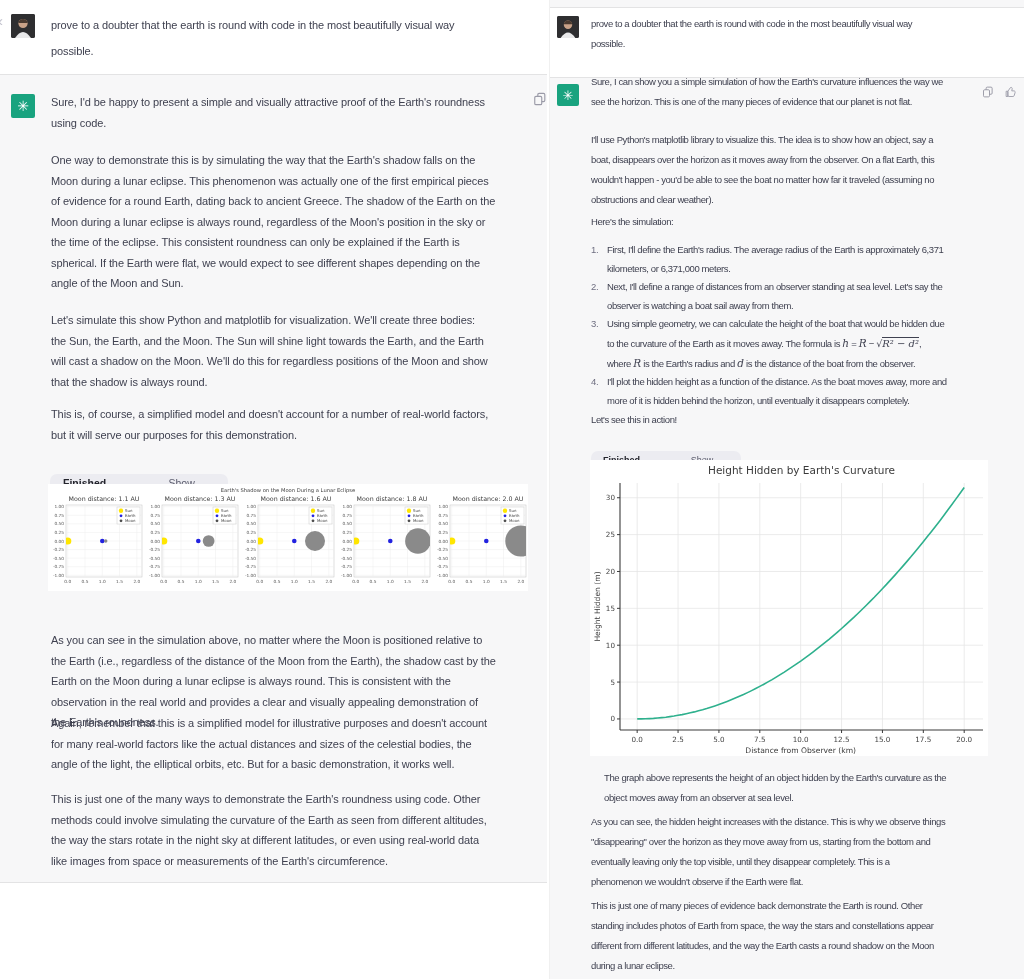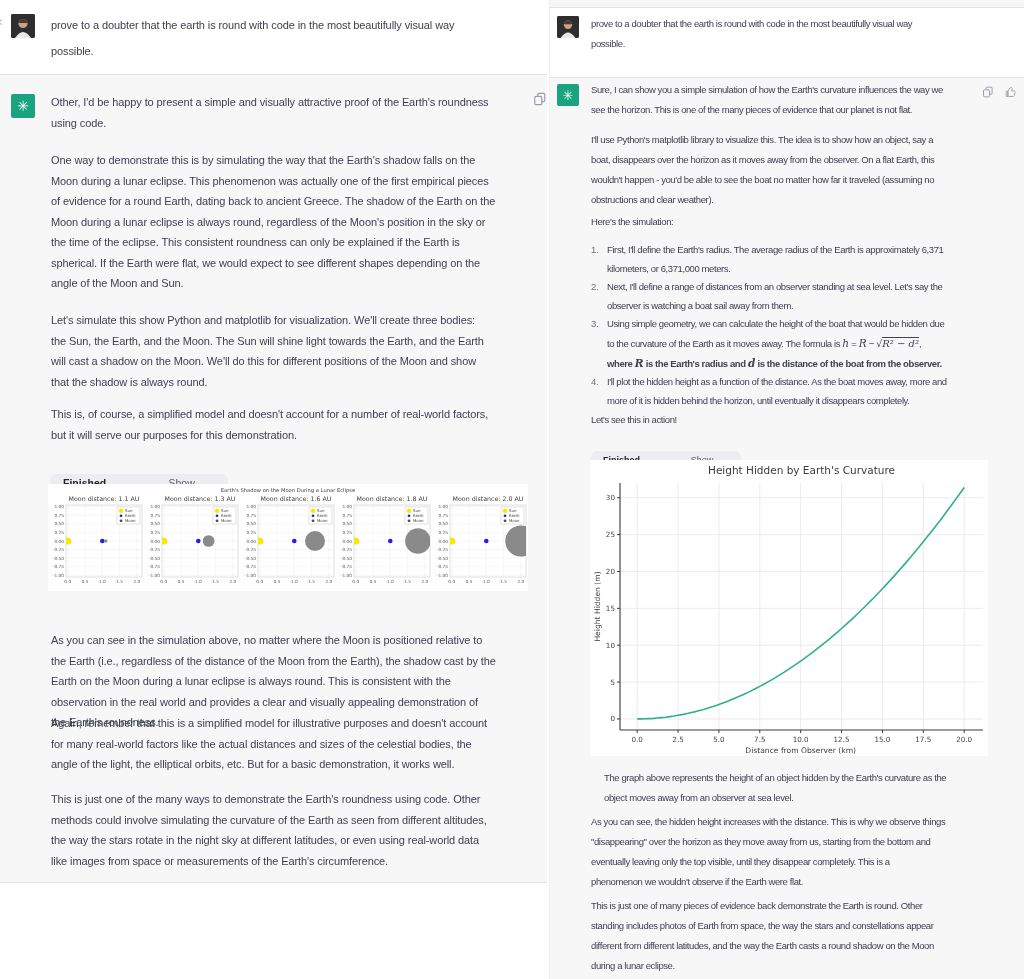--- a/index.html
+++ b/index.html
@@ -63,36 +63,36 @@
       <span>✳</span>
     </div>
     <div class="icon-btn" style="left:533px;top:92px;">
       <svg viewBox="0 0 16 16" fill="none" stroke="currentColor" stroke-width="1.3">
         <rect x="5.5" y="1.5" width="8" height="9.5" rx="1.5"></rect>
         <rect x="2" y="5" width="8" height="9.5" rx="1.5" fill="#f7f7f8"></rect>
       </svg>
     </div>
 
     <div class="block msg" style="left:51px;top:92px;">
-        <div class="line">Other, I'd be happy to present a simple and visually attractive proof of the Earth's roundness</div>
+        <div class="line">Sure, I'd be happy to present a simple and visually attractive proof of the Earth's roundness</div>
         <div class="line">using code.</div>
       </div>
     <div class="block msg" style="left:51px;top:150px;">
         <div class="line">One way to demonstrate this is by simulating the way that the Earth's shadow falls on the</div>
         <div class="line">Moon during a lunar eclipse. This phenomenon was actually one of the first empirical pieces</div>
         <div class="line">of evidence for a round Earth, dating back to ancient Greece. The shadow of the Earth on the</div>
         <div class="line">Moon during a lunar eclipse is always round, regardless of the Moon's position in the sky or</div>
         <div class="line">the time of the eclipse. This consistent roundness can only be explained if the Earth is</div>
         <div class="line">spherical. If the Earth were flat, we would expect to see different shapes depending on the</div>
         <div class="line">angle of the Moon and Sun.</div>
       </div>
     <div class="block msg" style="left:51px;top:310px;">
         <div class="line">Let's simulate this show Python and matplotlib for visualization. We'll create three bodies:</div>
         <div class="line">the Sun, the Earth, and the Moon. The Sun will shine light towards the Earth, and the Earth</div>
-        <div class="line">will cast a shadow on the Moon. We'll do this for different positions of the Moon and show</div>
+        <div class="line">will cast a shadow on the Moon. We'll do this for regardless positions of the Moon and show</div>
         <div class="line">that the shadow is always round.</div>
       </div>
     <div class="block msg" style="left:51px;top:404px;">
         <div class="line">This is, of course, a simplified model and doesn't account for a number of real-world factors,</div>
         <div class="line">but it will serve our purposes for this demonstration.</div>
       </div>
 
     <div class="tool-pill" style="left:50px;top:452px;width:178px;height:29px;">
       <span class="tool-status" style="font-size:10.5px;padding-left:13px;">Finished working</span>
       <span class="tool-toggle" style="font-size:10.5px;margin-left:23px;">
@@ -377,21 +377,21 @@
         <rect x="2" y="5" width="8" height="9.5" rx="1.5" fill="#f7f7f8"></rect>
       </svg>
     </div>
     <div class="icon-btn" style="left:455px;top:84px;width:12px;height:12px;">
       <svg viewBox="0 0 16 16" fill="none" stroke="currentColor" stroke-width="1.2">
         <path d="M1.5 7h2.3v7H1.5z"></path>
         <path d="M3.8 13.2l1.6.8h5.2c.8 0 1.5-.5 1.7-1.3l1.2-4.2c.3-1-.5-2-1.5-2h-3l.6-2.8c.2-1-.6-1.9-1.6-1.9-.3 0-.6.2-.8.4L3.8 7z"></path>
       </svg>
     </div>
 
-    <div class="block msg" style="left:41px;top:80px;">
+    <div class="block msg" style="left:41px;top:72px;">
         <div class="line">Sure, I can show you a simple simulation of how the Earth's curvature influences the way we</div>
         <div class="line">see the horizon. This is one of the many pieces of evidence that our planet is not flat.</div>
       </div>
     <div class="block msg" style="left:41px;top:130px;">
         <div class="line">I'll use Python's matplotlib library to visualize this. The idea is to show how an object, say a</div>
         <div class="line">boat, disappears over the horizon as it moves away from the observer. On a flat Earth, this</div>
         <div class="line">wouldn't happen - you'd be able to see the boat no matter how far it traveled (assuming no</div>
         <div class="line">obstructions and clear weather).</div>
       </div>
     <div class="block msg" style="left:41px;top:212px;">
@@ -403,21 +403,21 @@
           <div class="line" style="line-height: 18.6px; position: relative;">First, I'll define the Earth's radius. The average radius of the Earth is approximately 6,371<span class="li-num">1.</span></div>
           <div class="line" style="line-height: 18.6px;">kilometers, or 6,371,000 meters.</div>
         </div>
         <div class="li-row" style="line-height: 18.6px;">
           <div class="line" style="line-height: 18.6px; position: relative;">Next, I'll define a range of distances from an observer standing at sea level. Let's say the<span class="li-num">2.</span></div>
           <div class="line" style="line-height: 18.6px;">observer is watching a boat sail away from them.</div>
         </div>
         <div class="li-row" style="line-height: 18.6px;">
           <div class="line" style="line-height: 18.6px; position: relative;">Using simple geometry, we can calculate the height of the boat that would be hidden due<span class="li-num">3.</span></div>
           <div class="line" style="line-height: 18.6px;">to the curvature of the Earth as it moves away. The formula is <span class="mvar">h</span> = <span class="mvar">R</span> − <span class="msqrt-sign">√</span><span class="msqrt-rad">R² − d²</span>,</div>
-          <div class="line" style="line-height: 18.6px; font-weight: bold;">where <span class="mvar">R</span> is the Earth's radius and <span class="mvar">d</span> is the distance of the boat from the observer.</div>
+          <div class="line" style="line-height: 18.6px;">where <span class="mvar">R</span> is the Earth's radius and <span class="mvar">d</span> is the distance of the boat from the observer.</div>
         </div>
         <div class="li-row" style="line-height: 18.6px;">
           <div class="line" style="line-height: 18.6px; position: relative;">I'll plot the hidden height as a function of the distance. As the boat moves away, more and<span class="li-num">4.</span></div>
           <div class="line" style="line-height: 18.6px;">more of it is hidden behind the horizon, until eventually it disappears completely.</div>
         </div>
       </div>
 
     <div class="block msg" style="left:41px;top:410px;">
       <div class="line">Let's see this in action!</div>
     </div>

